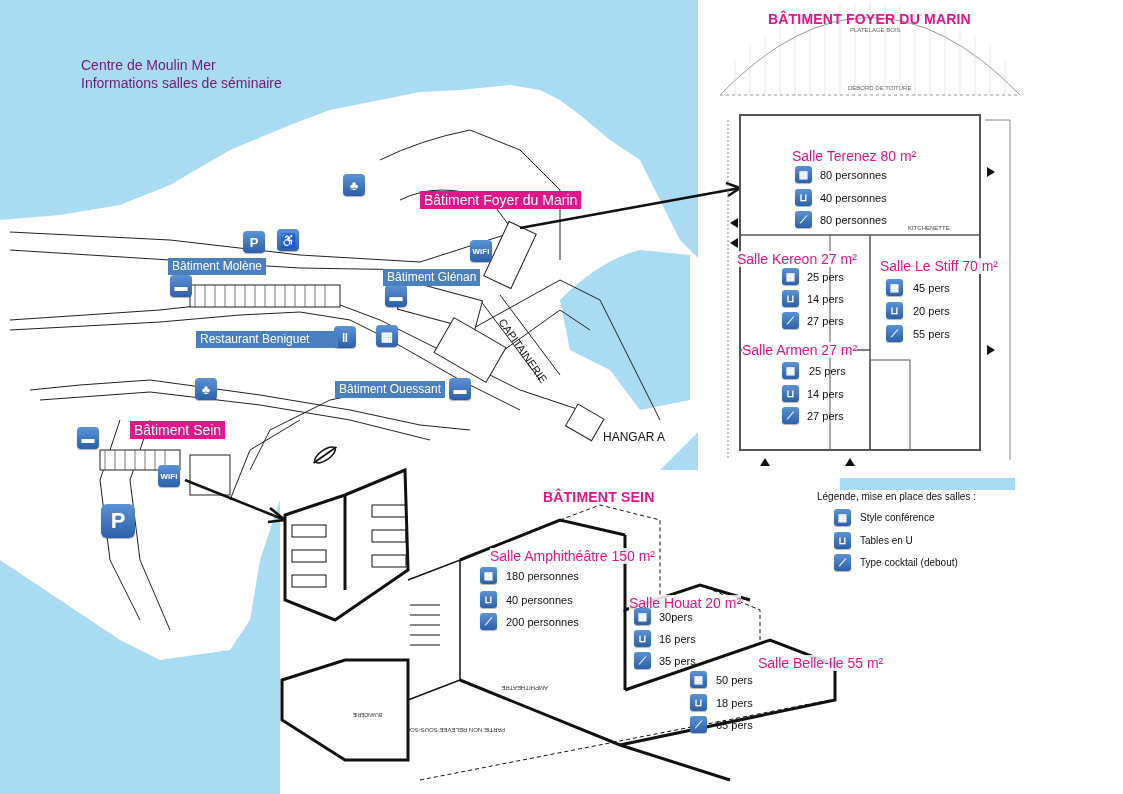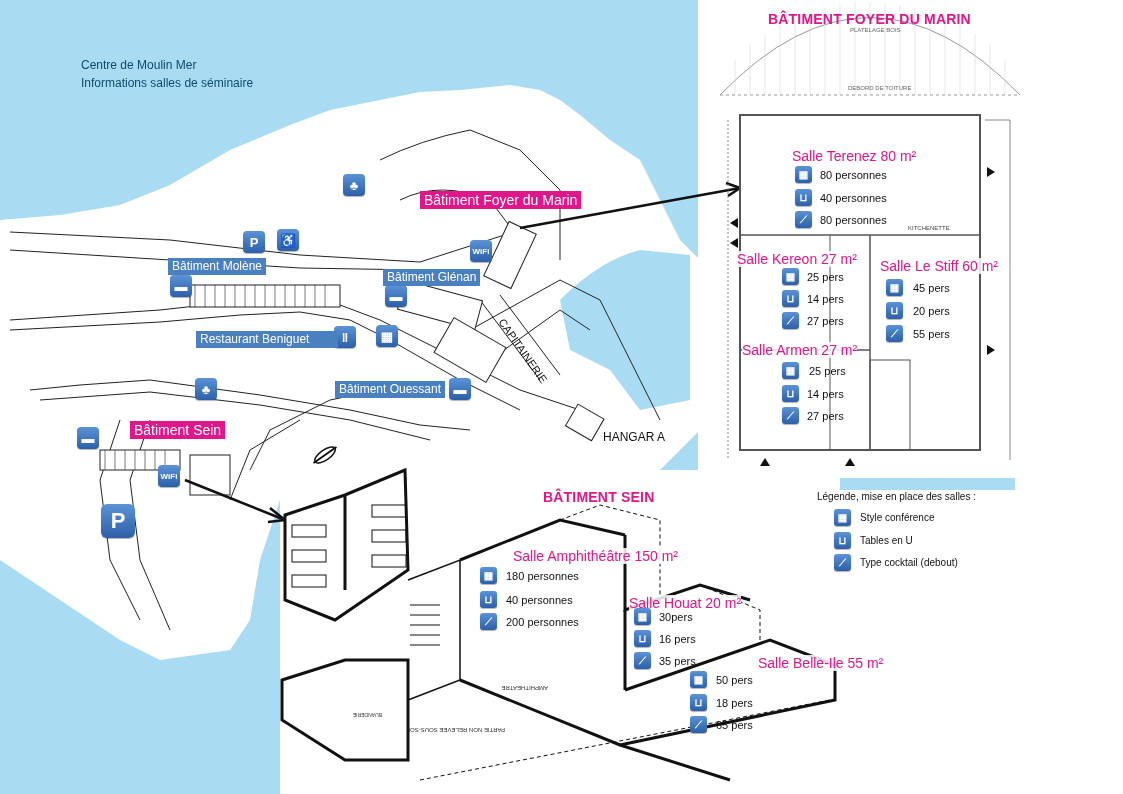--- a/index.html
+++ b/index.html
@@ -1,18 +1,18 @@
 <!DOCTYPE html>
 <html><head>
 <meta charset="utf-8">
 <style>
   html,body{margin:0;padding:0;}
   body{width:1123px;height:794px;position:relative;overflow:hidden;background:#ffffff;font-family:"Liberation Sans",sans-serif;}
   #sea{position:absolute;left:0;top:0;width:1123px;height:794px;}
-  .title{position:absolute;color:#0c4a6e;font-size:12px;line-height:18px;}
+  .title{position:absolute;color:#701a75;font-size:14px;line-height:18px;}
   .plan-title{position:absolute;color:#e0178a;font-weight:bold;font-size:14px;letter-spacing:0.2px;}
   .bld-label{position:absolute;background:#4a7fc0;color:#fff;font-size:12px;padding:1px 4px;line-height:15px;white-space:nowrap;}
   .bld-label.pink{background:#e0178a;font-size:14px;line-height:18px;padding:0 4px;}
   .icon{position:absolute;width:22px;height:22px;border-radius:4px;background:linear-gradient(#5b93d6,#2c5fa8);box-shadow:0 1px 1px rgba(0,0,0,.3);color:#fff;display:flex;align-items:center;justify-content:center;font-size:13px;font-weight:bold;}
   .icon.big{width:34px;height:34px;font-size:22px;border-radius:6px;}
   .icon.sm{width:17px;height:17px;font-size:10px;border-radius:3px;}
   .room-title{position:absolute;color:#e0178a;font-size:14px;white-space:nowrap;background:rgba(255,255,255,.85);line-height:16px;}
   .cap-row{position:absolute;display:flex;align-items:center;gap:8px;font-size:11px;color:#111;white-space:nowrap;}
   .legend-title{position:absolute;font-size:10px;color:#111;}
   .legend-row{position:absolute;display:flex;align-items:center;gap:9px;font-size:10px;color:#111;white-space:nowrap;}
@@ -183,21 +183,21 @@
   </div>
 <div class="cap-row" style="left:782px;top:290px;">
     <span class="icon sm" style="position:static">⊔</span>
     <span>14 pers</span>
   </div>
 <div class="cap-row" style="left:782px;top:312px;">
     <span class="icon sm" style="position:static">⟋</span>
     <span>27 pers</span>
   </div>
 
-<div class="room-title" style="left:880px;top:258px;">Salle Le Stiff 60 m²</div>
+<div class="room-title" style="left:880px;top:258px;">Salle Le Stiff 70 m²</div>
 <div class="cap-row" style="left:886px;top:279px;gap:10px;">
     <span class="icon sm" style="position:static">▦</span>
     <span>45 pers</span>
   </div>
 <div class="cap-row" style="left:886px;top:302px;gap:10px;">
     <span class="icon sm" style="position:static">⊔</span>
     <span>20 pers</span>
   </div>
 <div class="cap-row" style="left:886px;top:325px;gap:10px;">
     <span class="icon sm" style="position:static">⟋</span>
@@ -227,21 +227,21 @@
     <span class="icon sm" style="position:static">⊔</span>
     <span>Tables en U</span>
   </div>
 <div class="legend-row" style="left:834px;top:554px;">
     <span class="icon sm" style="position:static">⟋</span>
     <span>Type cocktail (debout)</span>
   </div>
 
 <div class="plan-title" style="left:543px;top:489px;">BÂTIMENT SEIN</div>
 
-<div class="room-title" style="left:490px;top:548px;margin-left:23px;">Salle Amphithéâtre 150 m²</div>
+<div class="room-title" style="left:490px;top:548px;">Salle Amphithéâtre 150 m²</div>
 <div class="cap-row" style="left:480px;top:567px;gap:9px;">
     <span class="icon sm" style="position:static">▦</span>
     <span>180 personnes</span>
   </div>
 <div class="cap-row" style="left:480px;top:591px;gap:9px;">
     <span class="icon sm" style="position:static">⊔</span>
     <span>40 personnes</span>
   </div>
 <div class="cap-row" style="left:480px;top:613px;gap:9px;">
     <span class="icon sm" style="position:static">⟋</span>

